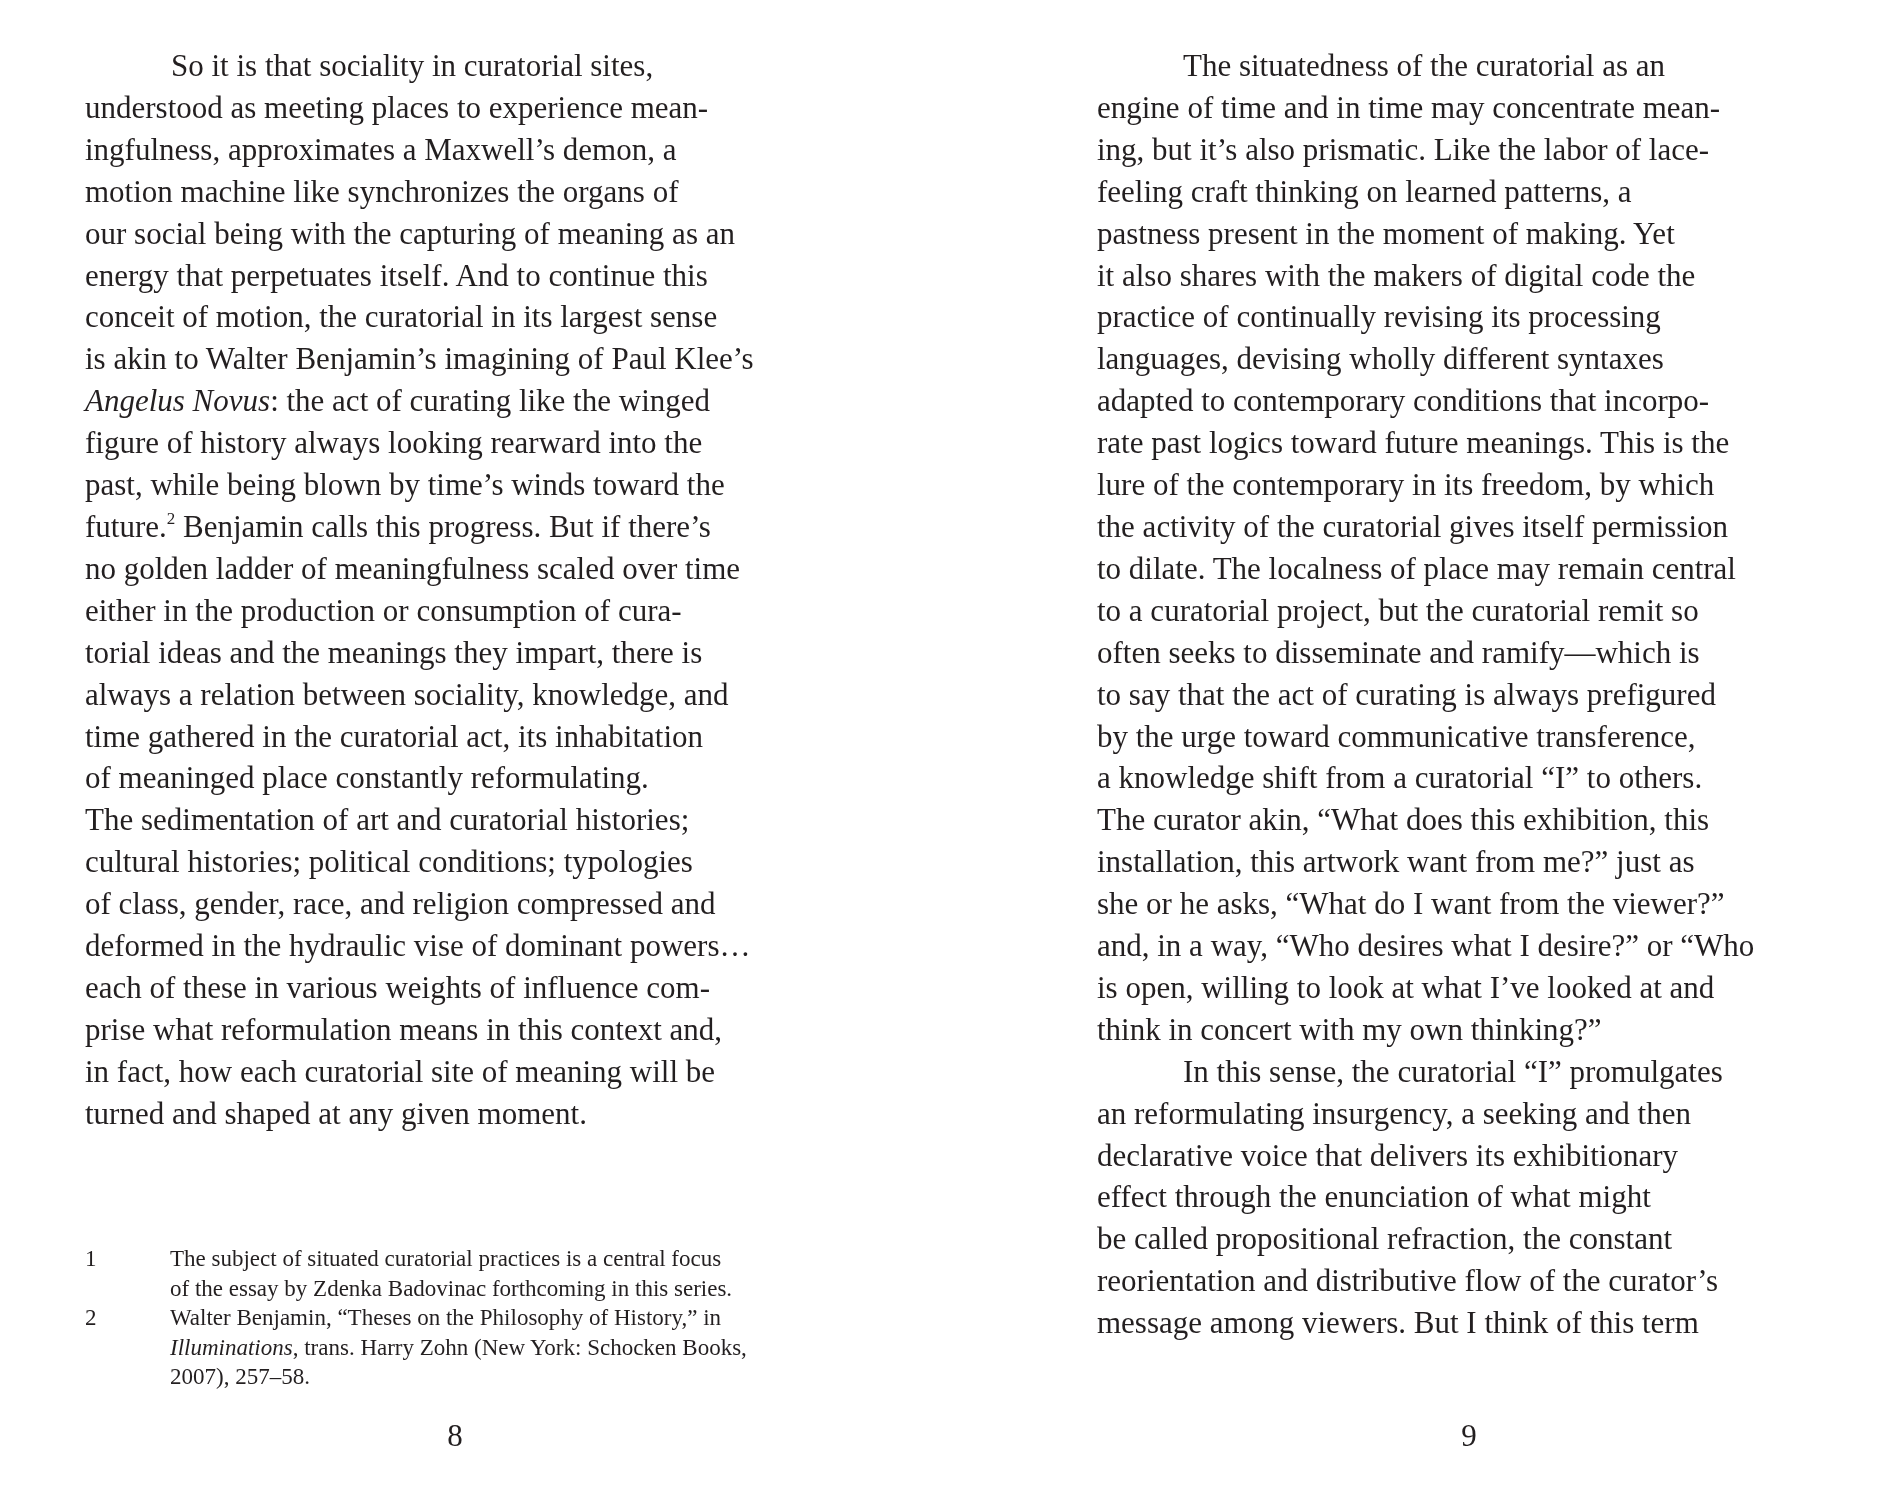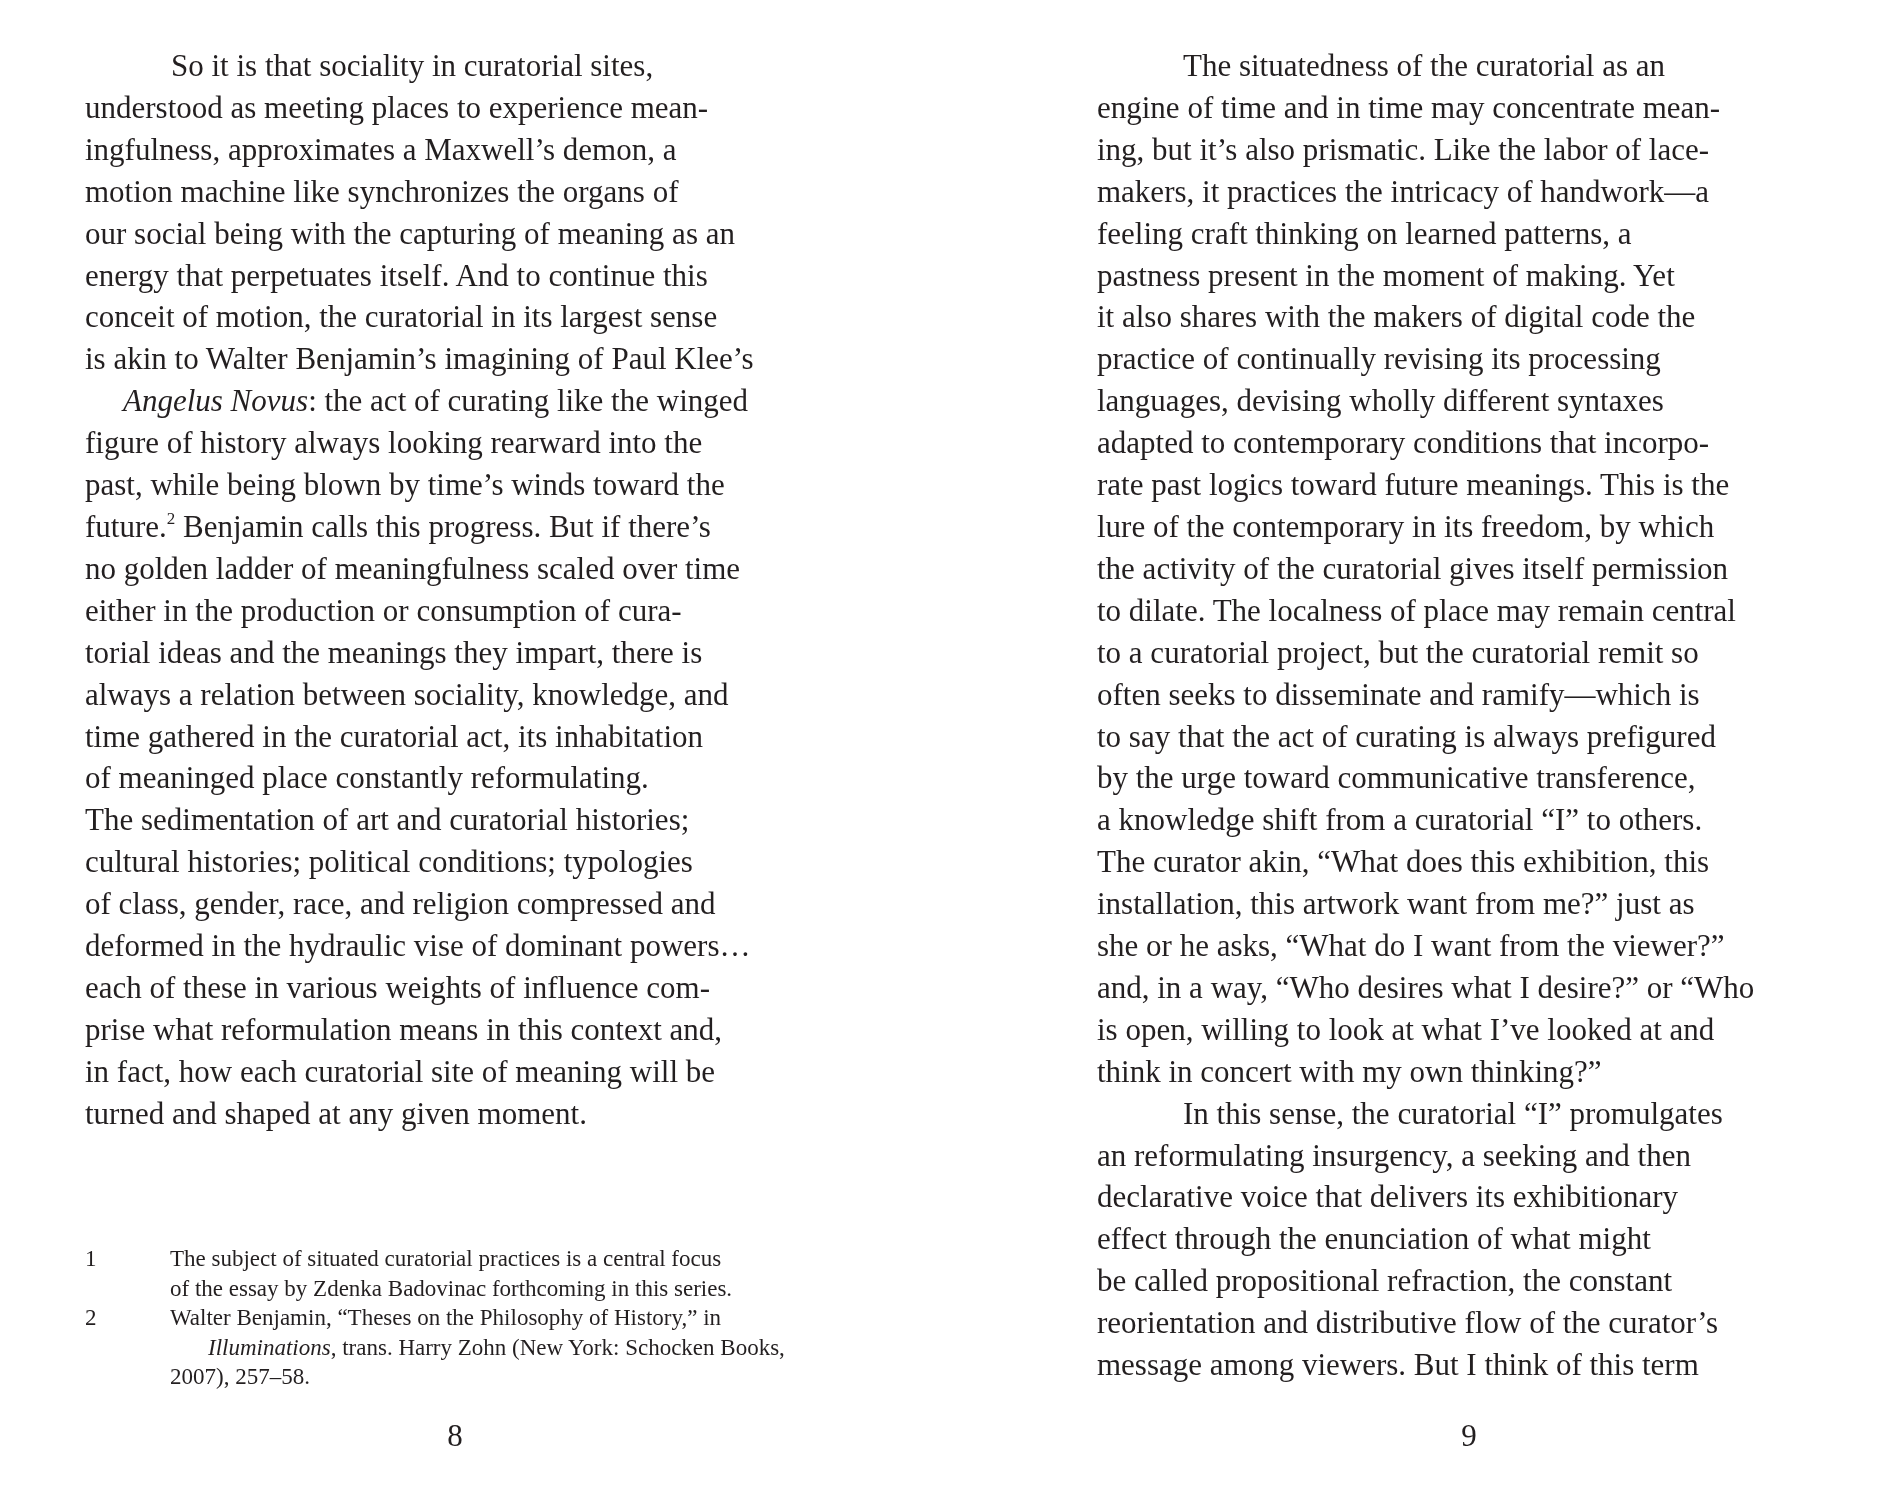--- a/index.html
+++ b/index.html
@@ -4,21 +4,21 @@
 <style>
   html, body { margin: 0; padding: 0; background: #ffffff; }
   body { width: 1887px; height: 1500px; position: relative; overflow: hidden;
          font-family: "Liberation Serif", "DejaVu Serif", serif; color: #231f20; }
   .page { position: absolute; top: 0; height: 1152px; }
   .page.left { left: 85px; width: 770px; }
   .page.right { left: 1052px; width: 770px; margin-left: 45px; }
   .body-text { position: absolute; top: 45px; left: 0; width: 780px; font-size: 31px; line-height: 41.9px; }
   .line { white-space: nowrap; display: block; }
   .indent { padding-left: 86px; }
-  em { font-style: italic; margin-left: 38px; }
+  em { font-style: italic; }
   sup { font-size: 17px; line-height: 0; position: relative; top: -2px; vertical-align: super; }
   .footnotes { position: absolute; left: 0; top: 1244px; width: 760px; font-size: 23px; line-height: 29.5px; }
   .fn { position: relative; padding-left: 85px; }
   .fn-num { position: absolute; left: 0; top: 0; }
   .folio { position: absolute; top: 1418px; font-size: 31px; line-height: 36px; text-align: center; }
   .left .folio { left: 0; width: 740px; }
   .right .folio { left: 0; width: 744px; }
 </style>
 </head>
 <body>
@@ -68,21 +68,20 @@
   </div>
 
   <div class="folio">8</div>
 </div>
 
 <div class="page right">
   <div class="body-text">
     <span class="line indent">The situatedness of the curatorial as an</span>
     <span class="line">engine of time and in time may concentrate mean-</span>
     <span class="line">ing, but it’s also prismatic. Like the labor of lace-</span>
-    <span class="line">makers, it practices the intricacy of handwork—a</span>
     <span class="line">feeling craft thinking on learned patterns, a</span>
     <span class="line">pastness present in the moment of making. Yet</span>
     <span class="line">it also shares with the makers of digital code the</span>
     <span class="line">practice of continually revising its processing</span>
     <span class="line">languages, devising wholly different syntaxes</span>
     <span class="line">adapted to contemporary conditions that incorpo-</span>
     <span class="line">rate past logics toward future meanings. This is the</span>
     <span class="line">lure of the contemporary in its freedom, by which</span>
     <span class="line">the activity of the curatorial gives itself permission</span>
     <span class="line">to dilate. The localness of place may remain central</span>

